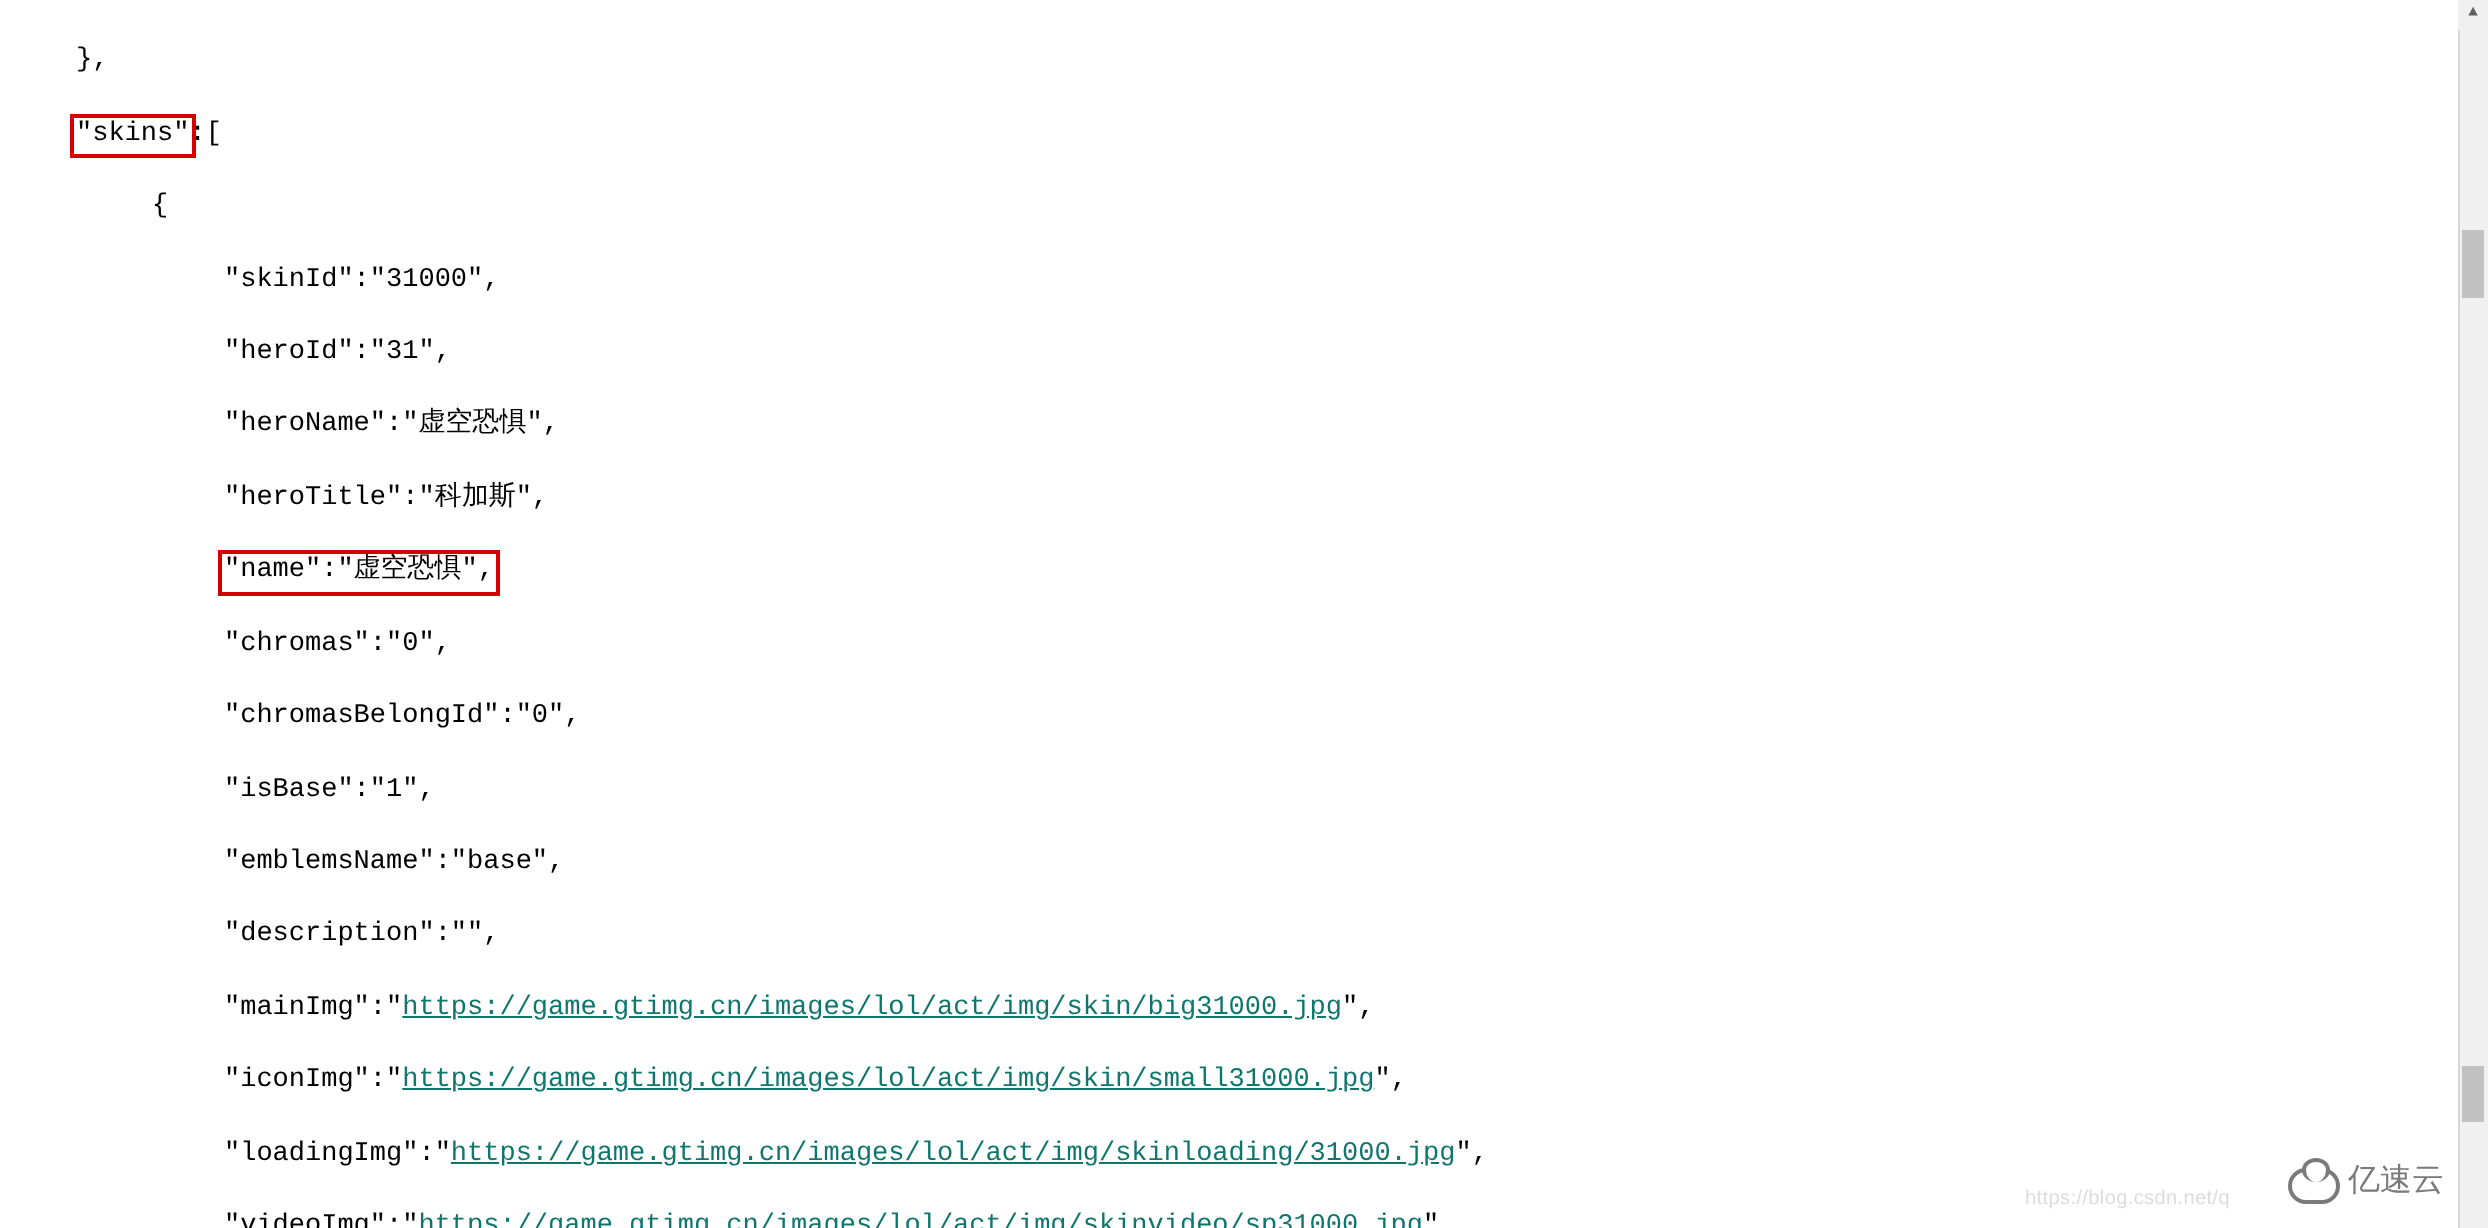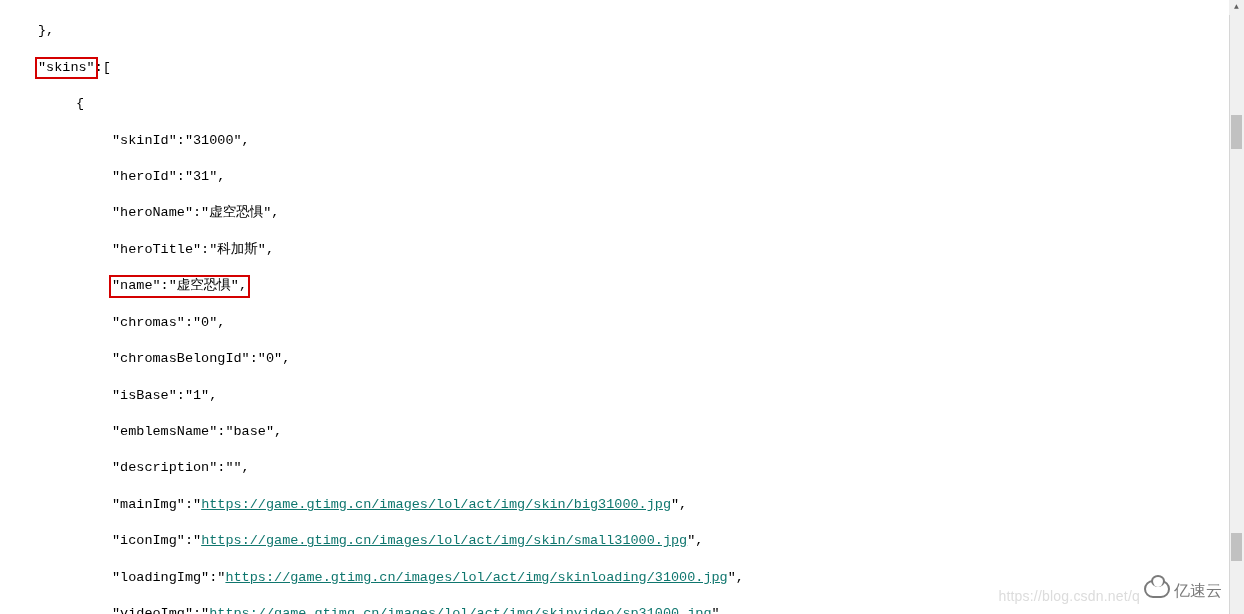--- a/index.html
+++ b/index.html
@@ -58,21 +58,21 @@
       width: 11px;
       height: 28px;
       background: #c1c1c1;
       border-radius: 0;
     }
     .watermark-cloud {
       position: fixed;
       bottom: 12px;
       right: 22px;
       display: flex;
-      align-items: flex-start;
+      align-items: flex-end;
       gap: 4px;
       color: #7a7a7a;
       font-family: "Microsoft YaHei", sans-serif;
       font-size: 16px;
       font-weight: 500;
     }
     .cloud-icon {
       width: 26px; height: 18px;
       border: 2px solid #7a7a7a;
       border-radius: 10px;
@@ -84,24 +84,24 @@
       width: 10px; height: 10px;
       border: 2px solid #7a7a7a;
       border-radius: 50%;
       top: -7px; left: 5px;
       background: #fff;
       border-bottom: none;
     }
     .watermark-url {
       position: fixed;
       bottom: 8px;
-      right: 104px;
+      right: 129px;
       color: #dcdcdc;
       font-family: Arial, sans-serif;
-      font-size: 14px;
+      font-size: 10px;
       letter-spacing: 0.2px;
     }
     .indent1 { padding-left: 22px; }
     .indent2 { padding-left: 60px; }
     .indent3 { padding-left: 96px; }
   </style>
 </head>
 <body>
 
 <div class="code-block">

